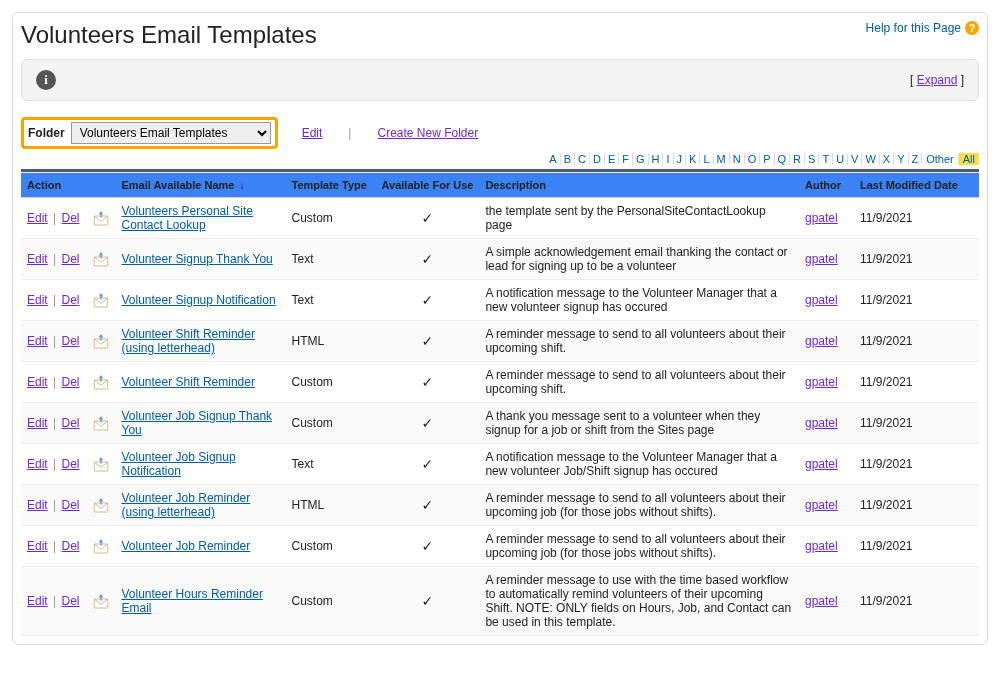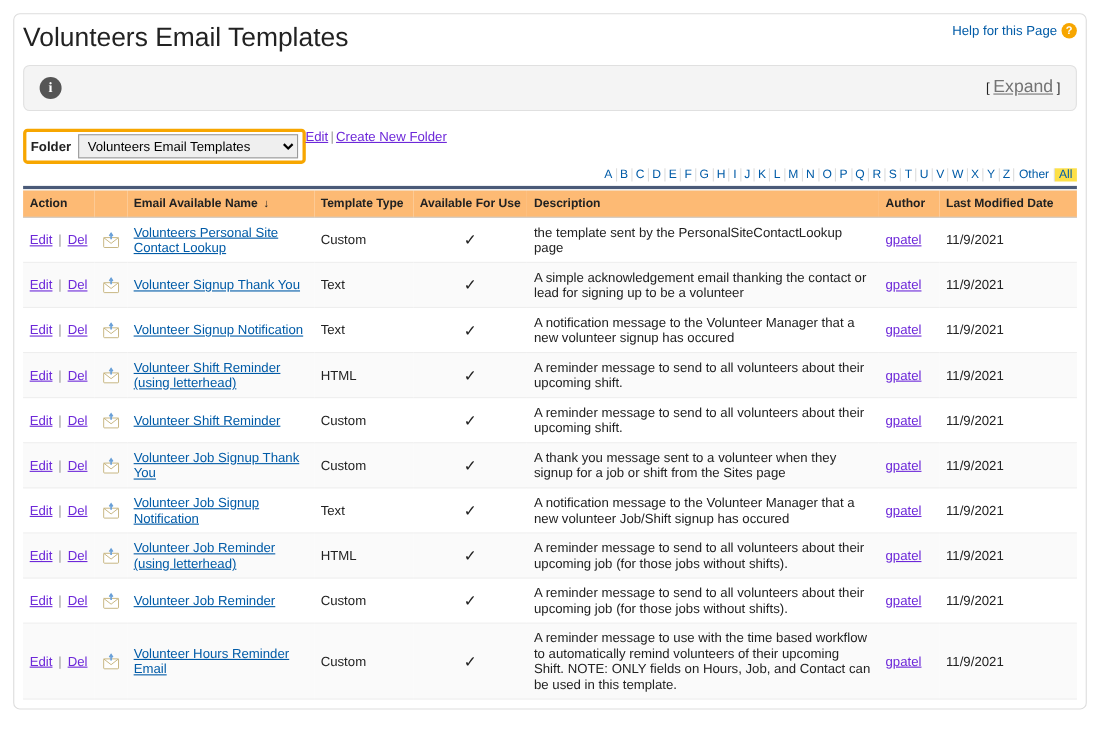--- a/index.html
+++ b/index.html
@@ -65,27 +65,27 @@
     font-family: Georgia, serif;
     font-weight: bold;
     font-size: 13px;
     display:inline-flex; align-items:center; justify-content:center;
   }
   .section-title {
     font-weight: bold;
     font-size: 14px;
   }
   .expand-link {
-    color: #737373;
+    color: #6d28d9;
     text-decoration: underline;
-    font-size: 16px;
+    font-size: 12px;
   }
   .folder-row {
     margin: 16px 8px 2px 8px;
-    display:flex; gap:0;
+    display:flex; align-items:center; gap:24px;
   }
   .folder-label { font-weight: bold; }
   .folder-select {
     border: 1px solid #999;
     font-size: 12px;
     font-family: inherit;
     padding: 2px 4px;
     min-width: 200px;
   }
   .folder-highlight {
@@ -139,21 +139,21 @@
     width: 100%;
     border-collapse: collapse;
   }
   thead th {
     text-align: left;
     font-size: 11px;
     font-weight: bold;
     border-bottom: 1px solid #ccc;
     border-top: 1px solid #eee;
     padding: 6px 6px;
-    background: #fdba74;
+    background: #3b82f6;
     white-space: nowrap;
   }
   tbody td {
     border-bottom: 1px solid #eee;
     padding: 6px 6px;
     vertical-align: middle;
     font-size: 12px;
   }
   tbody tr:nth-child(odd) td { background: #fff; }
   tbody tr:nth-child(even) td { background: #fafafa; }

